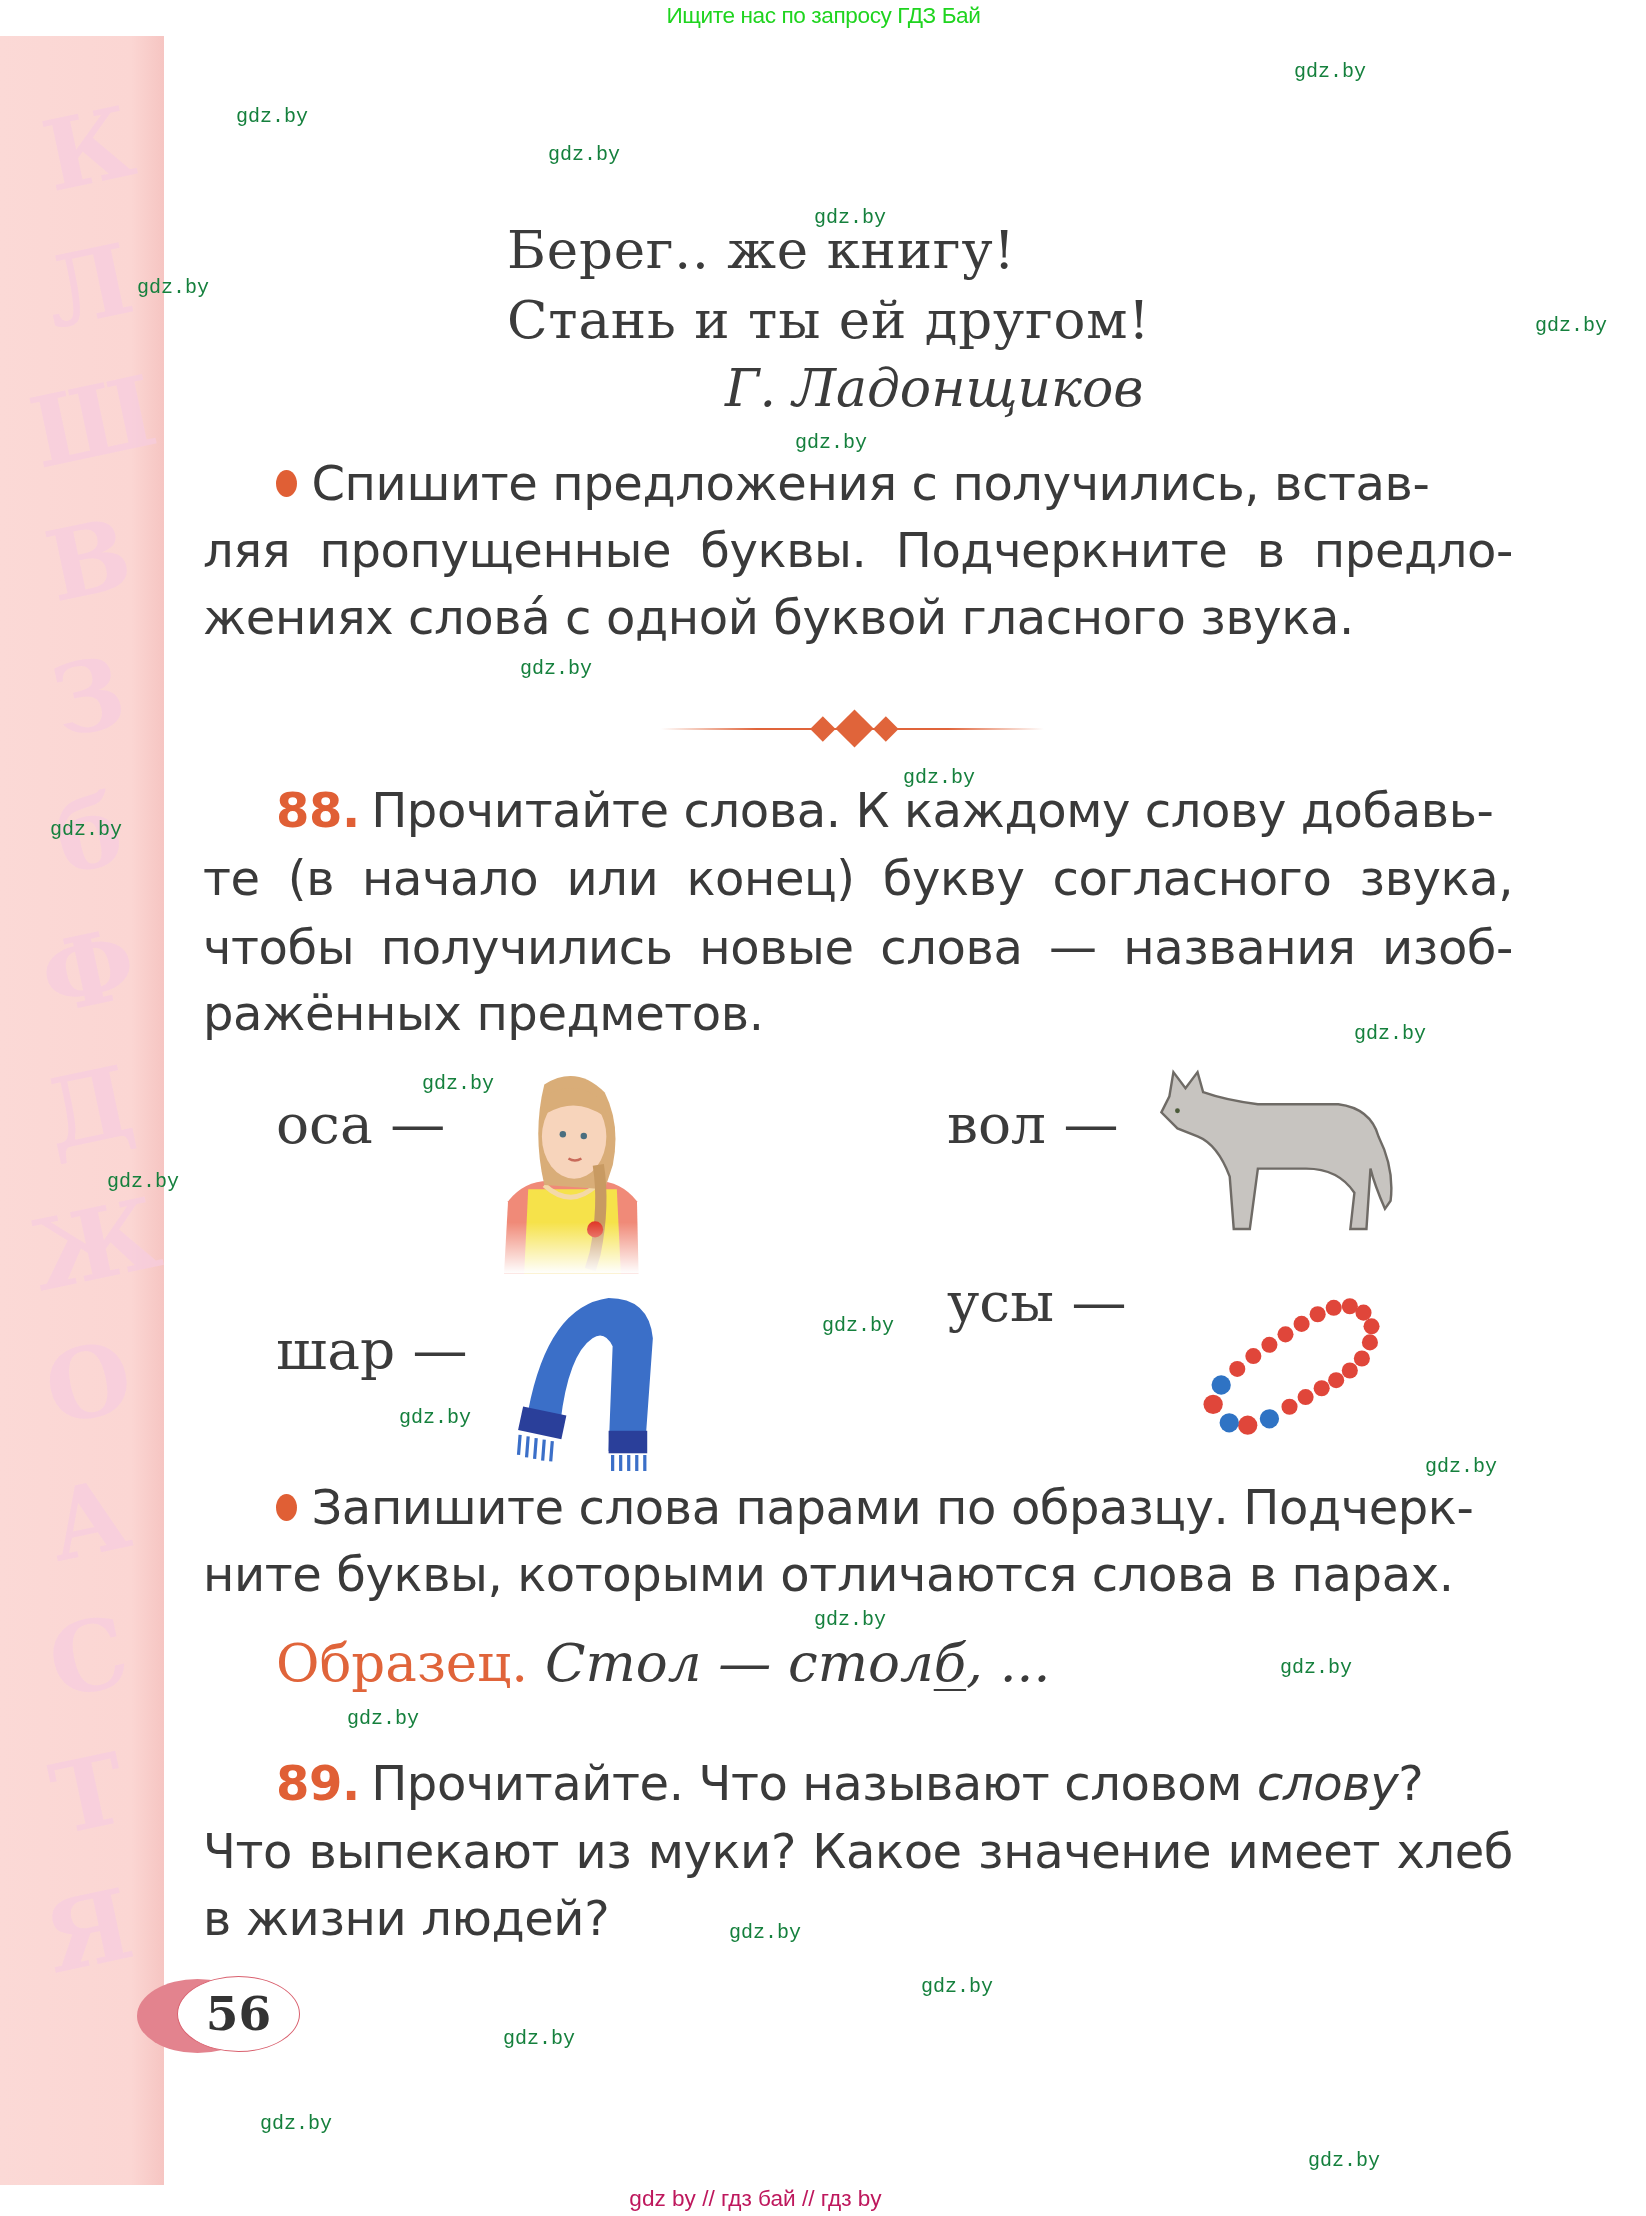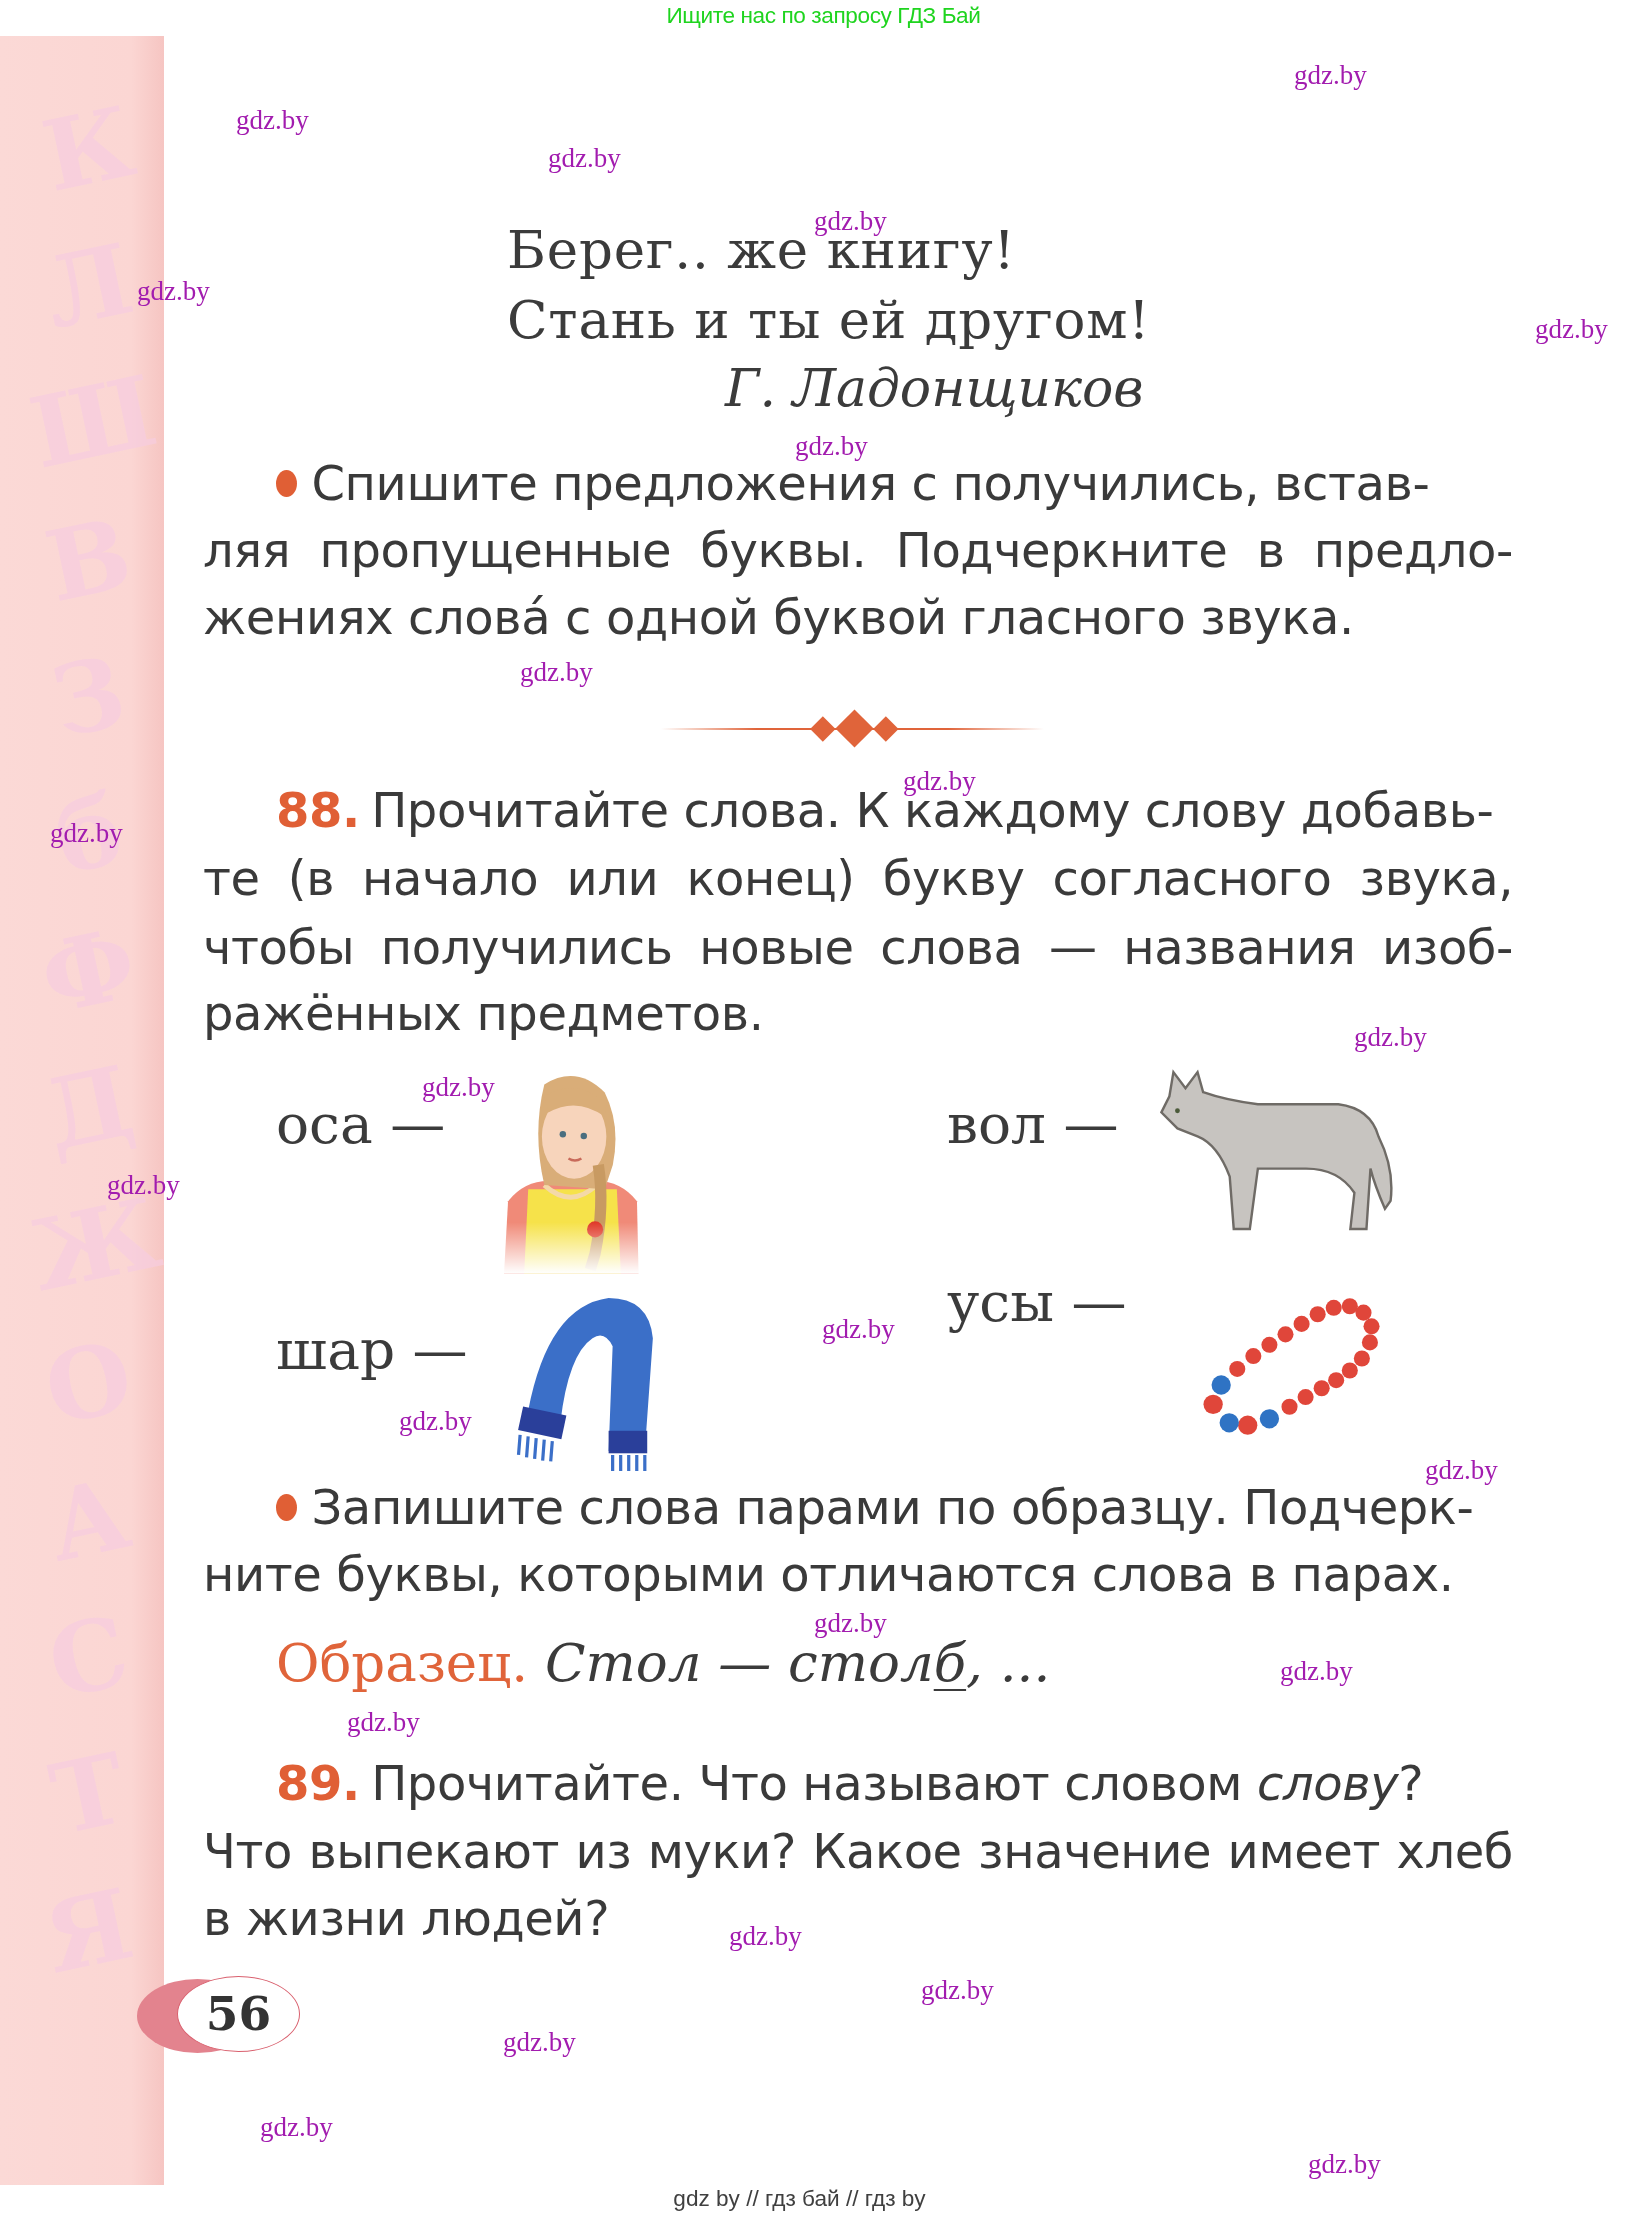--- a/index.html
+++ b/index.html
@@ -1,28 +1,28 @@
 <!DOCTYPE html>
 <html style="font-size:13px"><head>
 <meta charset="utf-8">
 <style>
   html, body { margin:0; padding:0; }
   body { width:1647px; height:2216px; position:relative; background:#ffffff; overflow:hidden;
          font-family:"DejaVu Sans", sans-serif; color:#3a3a3a; }
   .abs { position:absolute; }
   .header-note { left:0; width:1647px; top:3.2px; text-align:center; color:#1fd41f;
                  font-family:"Liberation Sans", sans-serif; font-size:22.6px; letter-spacing:-0.4px; }
-  .footer-note { left:0; width:1511px; top:2186px; text-align:center; color:#404040;
-                 font-family:"Liberation Sans", sans-serif; font-size:22.6px;margin-left:44px; }
+  .footer-note { left:0; width:1511px; top:2186px; text-align:center; color:#be185d;
+                 font-family:"Liberation Sans", sans-serif; font-size:22.6px; }
   .side-strip { left:0; top:36px; width:164px; height:2149px;
                 background:linear-gradient(to right,#fbd9d6 0%,#fbd6d3 80%,#f6c5c2 100%); overflow:hidden; }
   .side-letter { position:absolute; left:32px; width:113px; text-align:center; color:#f7cde0;
                  font-family:"DejaVu Serif", serif; font-weight:bold; font-size:97px; opacity:0.7;
                  transform:rotate(-12deg); }
-  .wm { position:absolute; font-family:Liberation Serif, serif; font-size:27px; color:#a21caf; }
+  .wm { position:absolute; font-family:Liberation Mono, monospace; font-size:20px; color:#15803d; }
   .poem { font-family:"DejaVu Serif", serif; font-size:53px; color:#3b3b3b; letter-spacing:0.8px; white-space:nowrap; }
   .poem-author { font-family:"DejaVu Serif", serif; font-style:italic; font-size:52px; color:#3b3b3b; white-space:nowrap; }
   .para { font-family:"DejaVu Sans", sans-serif; font-size:48px; color:#3a3a3a; left:203px; width:1310px;
           white-space:nowrap; letter-spacing:-0.4px; }
   .para.just { text-align:justify; text-align-last:justify; }
   .bullet { display:inline-block; width:21px; height:27px; border-radius:50%; background:#e05f35;
             vertical-align:middle; margin-right:14.5px; margin-bottom:8px; }
   .num { color:#e05f35; font-weight:bold; margin-right:11.3px; }
   .divider { left:661px; top:722px; width:383px; height:13px; }
   .divider .line { position:absolute; top:5.6px; height:2.4px; width:100%;

